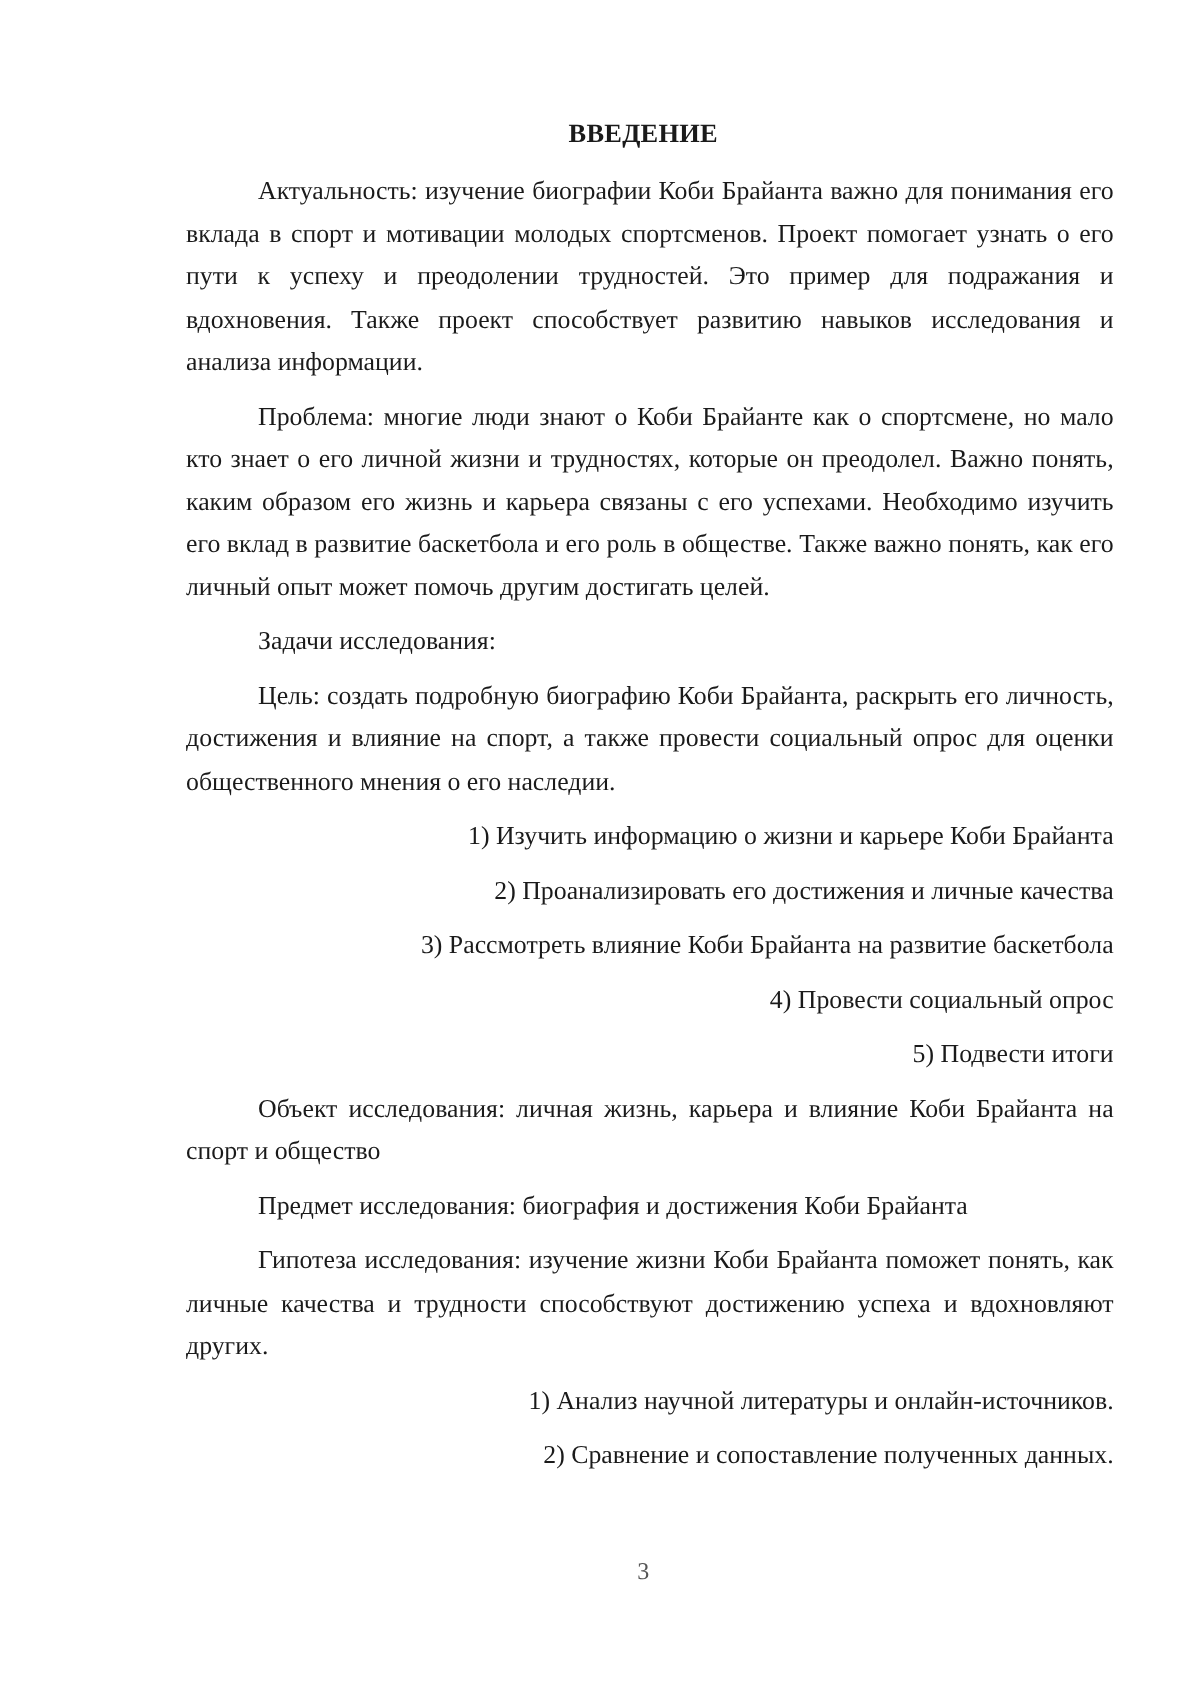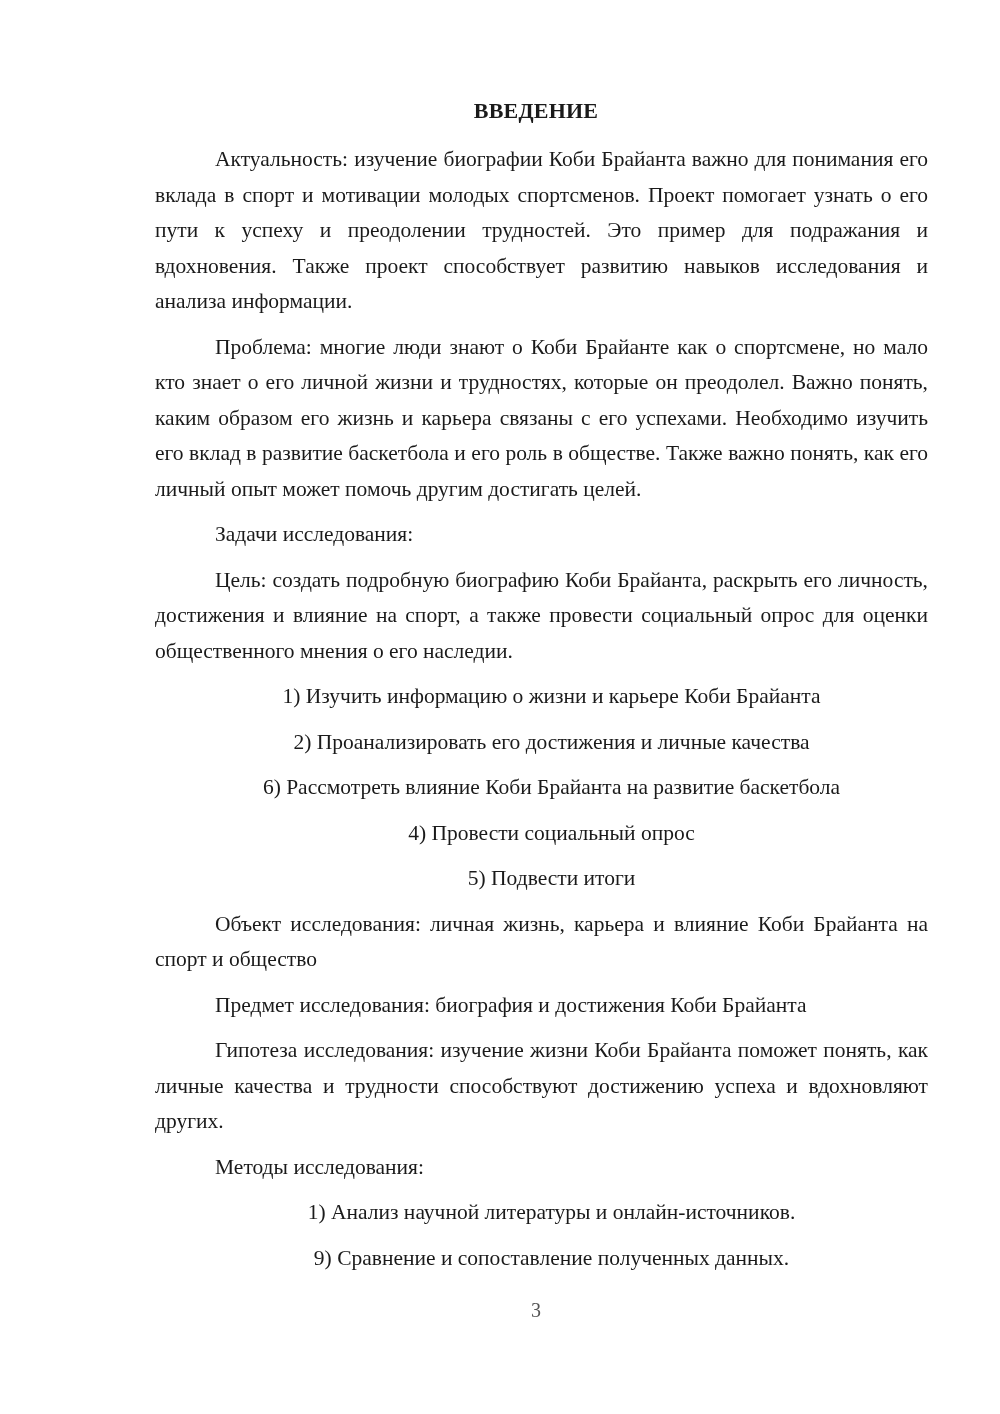--- a/index.html
+++ b/index.html
@@ -15,21 +15,21 @@
     }
     .body-text {
       position: absolute; left: 143px; width: 785px; top: 142px;
       font-size: 21.5px; line-height: 35.5px;
     }
     .para {
       text-indent: 60px; text-align: justify; margin: 0 0 10px 12px;
     }
     .para.nojustify { text-align: left; }
     .list-item {
-      margin: 0 0 10px 32px; text-align: center;
+      margin: 0 0 10px 32px; text-align: right;
     }
     .page-number {
       position: absolute; left: 0; width: 1072px; top: 1296px;
       text-align: center; font-size: 20px; color: #555; line-height: 28px;
     }
   </style>
 </head>
 <body>
 
 <div class="page">
@@ -37,30 +37,29 @@
 
   <div class="body-text">
     <p class="para">Актуальность: изучение биографии Коби Брайанта важно для понимания его вклада в спорт и мотивации молодых спортсменов. Проект помогает узнать о его пути к успеху и преодолении трудностей. Это пример для подражания и вдохновения. Также проект способствует развитию навыков исследования и анализа информации.</p>
     <p class="para">Проблема: многие люди знают о Коби Брайанте как о спортсмене, но мало кто знает о его личной жизни и трудностях, которые он преодолел. Важно понять, каким образом его жизнь и карьера связаны с его успехами. Необходимо изучить его вклад в развитие баскетбола и его роль в обществе. Также важно понять, как его личный опыт может помочь другим достигать целей.</p>
     <p class="para nojustify">Задачи исследования:</p>
     <p class="para">Цель: создать подробную биографию Коби Брайанта, раскрыть его личность, достижения и влияние на спорт, а также провести социальный опрос для оценки общественного мнения о его наследии.</p>
 
     <div>
       <div class="list-item">1) Изучить информацию о жизни и карьере Коби Брайанта</div>
       <div class="list-item">2) Проанализировать его достижения и личные качества</div>
-      <div class="list-item">6) Рассмотреть влияние Коби Брайанта на развитие баскетбола</div>
+      <div class="list-item">3) Рассмотреть влияние Коби Брайанта на развитие баскетбола</div>
       <div class="list-item">4) Провести социальный опрос</div>
       <div class="list-item">5) Подвести итоги</div>
     </div>
 
     <p class="para">Объект исследования: личная жизнь, карьера и влияние Коби Брайанта на спорт и общество</p>
     <p class="para nojustify">Предмет исследования: биография и достижения Коби Брайанта</p>
     <p class="para">Гипотеза исследования: изучение жизни Коби Брайанта поможет понять, как личные качества и трудности способствуют достижению успеха и вдохновляют других.</p>
-    <p class="para nojustify">Методы исследования:</p>
 
     <div>
       <div class="list-item">1) Анализ научной литературы и онлайн-источников.</div>
-      <div class="list-item">9) Сравнение и сопоставление полученных данных.</div>
+      <div class="list-item">2) Сравнение и сопоставление полученных данных.</div>
     </div>
   </div>
 
   <div class="page-number">3</div>
 </div>
 
 </body></html>

